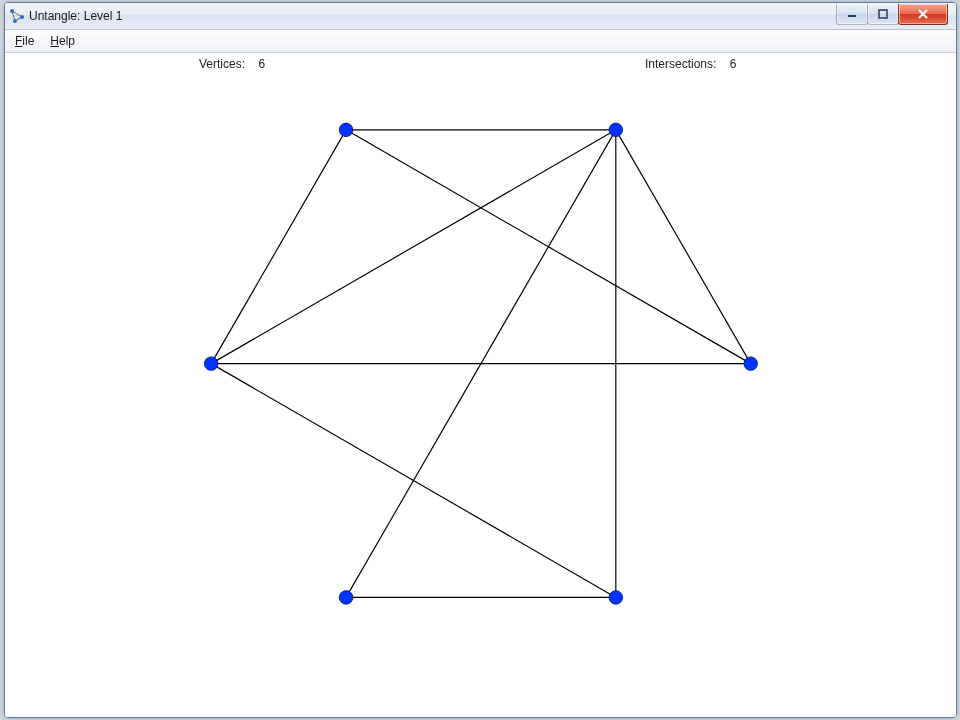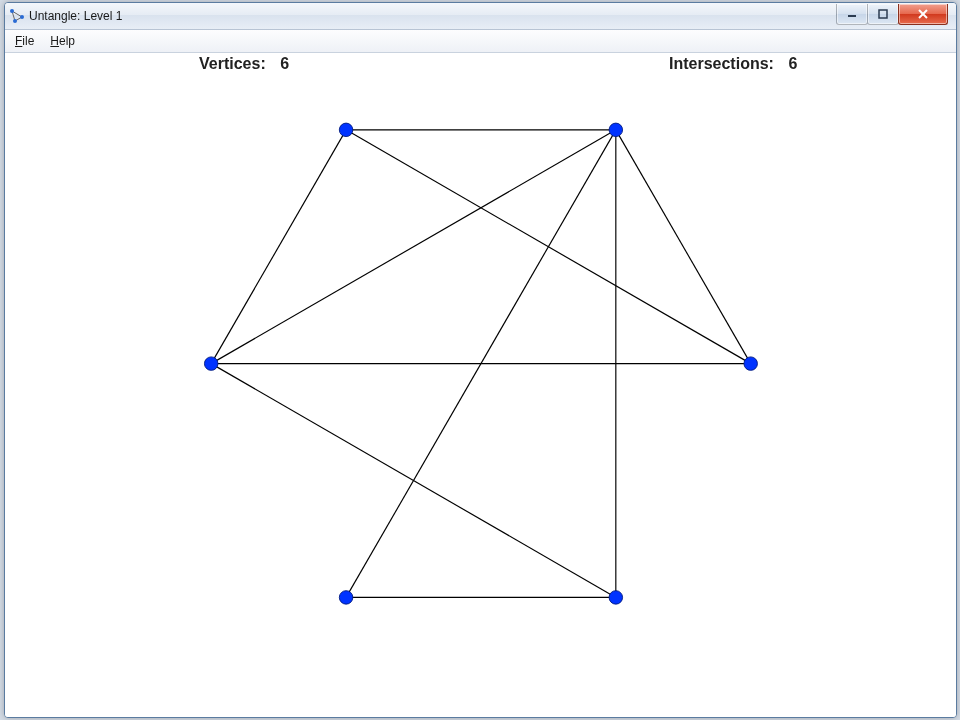--- a/index.html
+++ b/index.html
@@ -84,31 +84,30 @@
     padding: 2px 6px;
     color: #1a1a1a;
     cursor: default;
   }
   .menu-item .mn { text-decoration: underline; }
   .info-bar {
     height: 22px;
     display: flex;
     align-items: center;
     color: #222;
-    font-size: 16px;
+    font-size: 12px;
     background: #ffffff;
-    font-weight: bold;
   }
   .info-left {
     position: absolute;
     left: 194px;
   }
   .info-right {
     position: absolute;
-    left: 664px;
+    left: 640px;
   }
   .info-label { margin-right: 10px; }
   .canvas-area {
     position: absolute;
     left: 0;
     top: 72px;
     right: 0;
     bottom: 0;
     background: #ffffff;
   }

